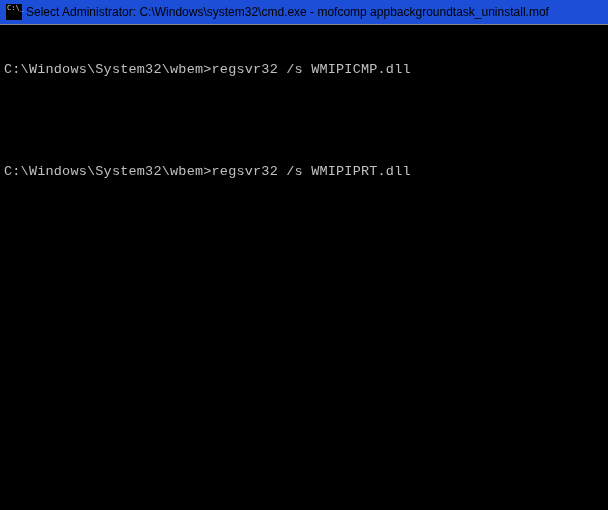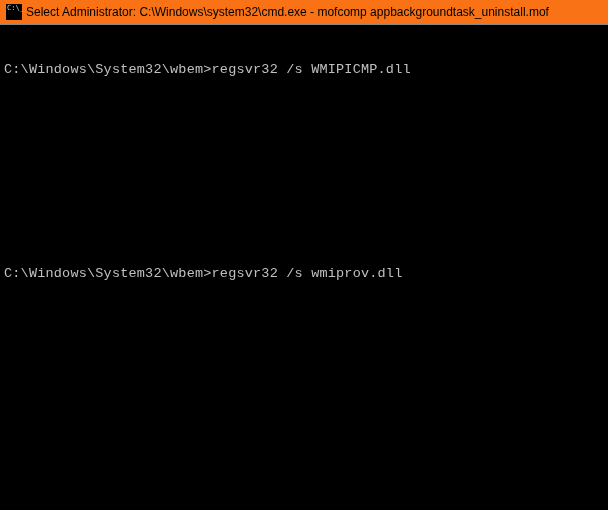--- a/index.html
+++ b/index.html
@@ -8,21 +8,21 @@
     width: 608px;
     height: 510px;
     overflow: hidden;
     font-family: Consolas, "Courier New", monospace;
     background: #000;
   }
   .titlebar {
     display: flex;
     align-items: center;
     height: 24px;
-    background: #f97316;
+    background: #1d4ed8;
     color: #000;
     font-family: "Segoe UI", Tahoma, sans-serif;
     font-size: 12px;
     border-bottom: 1px solid #888;
     user-select: none;
   }
   .titlebar .icon {
     width: 16px;
     height: 16px;
     margin: 0 4px 0 6px;
@@ -61,23 +61,23 @@
 <body>
 
 <div class="titlebar">
   <span class="icon"></span>
   <span class="title">Select Administrator: C:\Windows\system32\cmd.exe - mofcomp  appbackgroundtask_uninstall.mof</span>
 </div>
 
 <div class="console">
   <div class="row">C:\Windows\System32\wbem&gt;regsvr32 /s WMIPICMP.dll</div>
   <div class="blank"></div>
+  <div class="row">C:\Windows\System32\wbem&gt;regsvr32 /s WMIPIPRT.dll</div>
   <div class="blank"></div>
   <div class="blank"></div>
-  <div class="row">C:\Windows\System32\wbem&gt;regsvr32 /s wmiprov.dll</div>
   <div class="blank"></div>
   
   
   
   
   
   
   
   
   

